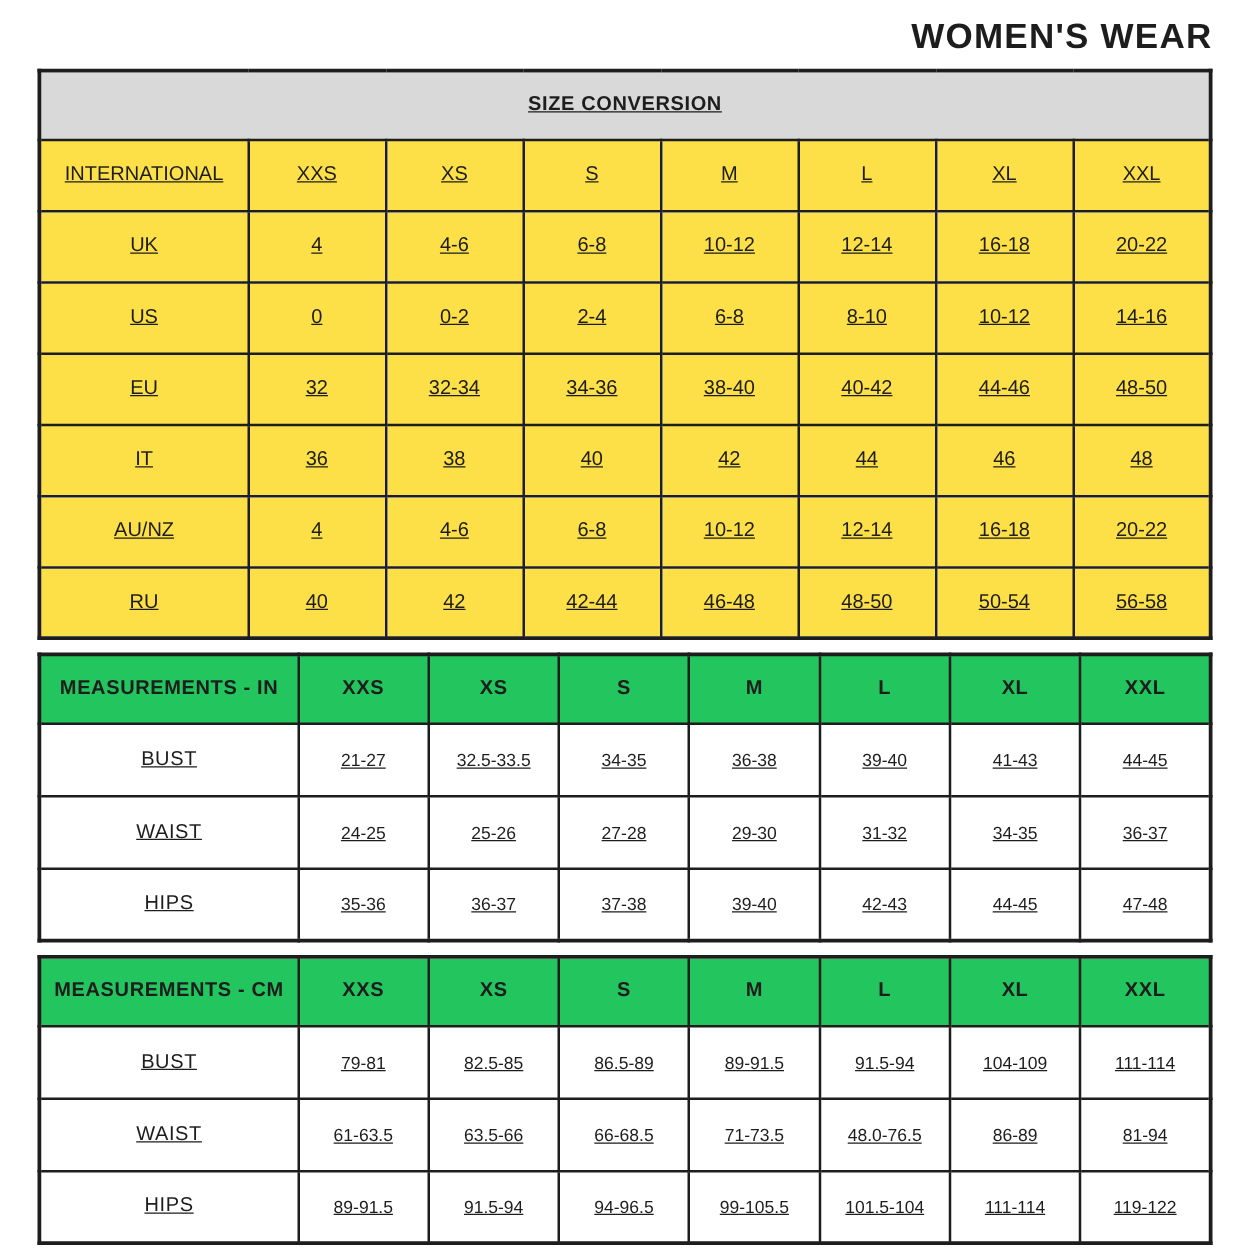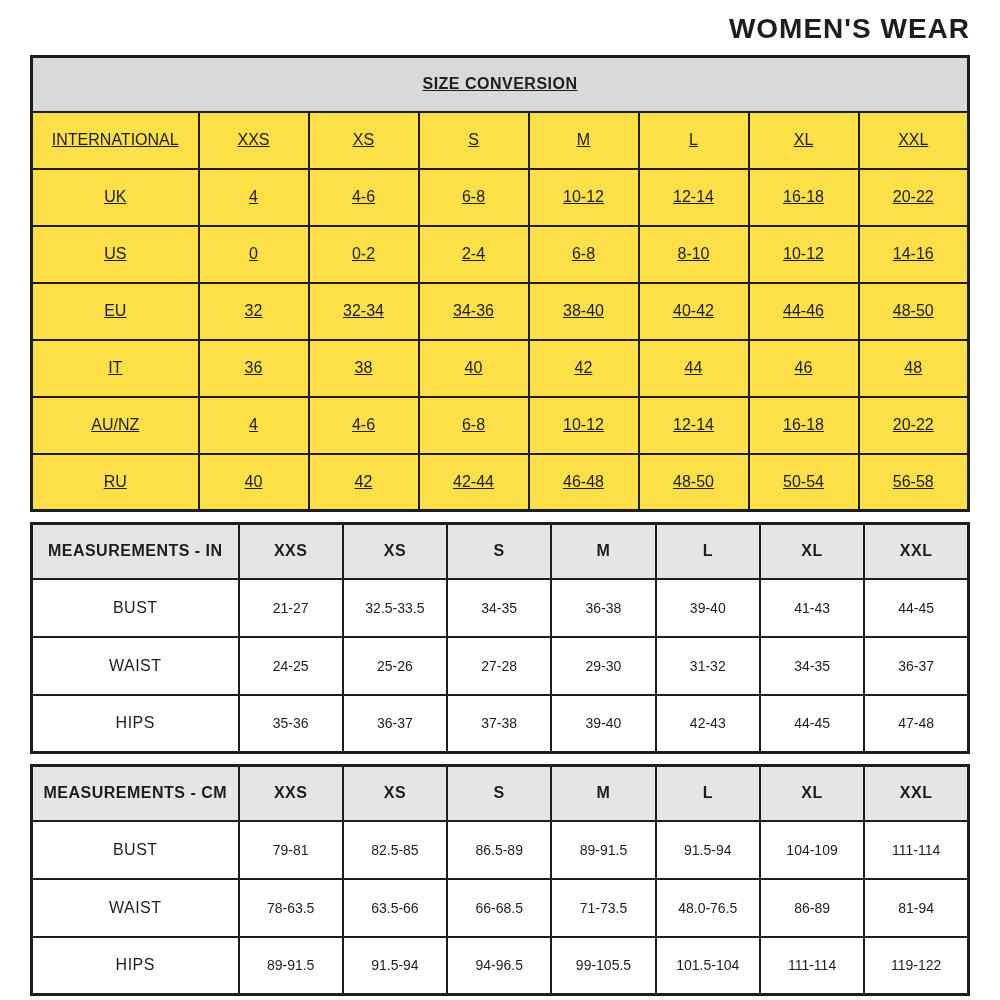--- a/index.html
+++ b/index.html
@@ -46,27 +46,27 @@
     height: 55px;
     font-size: 16px;
     font-weight: bold;
     letter-spacing: 0.5px;
   }
   .size-table td { height: 57px; font-size: 16px; background: #fde047; }
   .size-table col.label-col { width: 167px; }
   
   .meas-table { margin-bottom: 10px; }
   .meas-table th {
-    background: #e5e5e5;
+    background: #22c55e;
     height: 55px;
     font-size: 16px;
     font-weight: bold;
     letter-spacing: 0.5px;
   }
-  .meas-table td { height: 58px; font-size: 14px; background: #ffffff; }
+  .meas-table td { height: 58px; font-size: 14px; background: #ffffff; text-decoration: underline; }
   .meas-table td.row-label { font-size: 16px; letter-spacing: 0.5px; }
   .meas-table col.label-col { width: 207px; }
 </style>
 </head>
 <body>
 
 <div class="page">
 
   <div class="page-title">WOMEN'S WEAR</div>
 
@@ -240,21 +240,21 @@
         <td>79-81</td>
         <td>82.5-85</td>
         <td>86.5-89</td>
         <td>89-91.5</td>
         <td>91.5-94</td>
         <td>104-109</td>
         <td>111-114</td>
       </tr>
       <tr>
         <td class="row-label">WAIST</td>
-        <td>78-63.5</td>
+        <td>61-63.5</td>
         <td>63.5-66</td>
         <td>66-68.5</td>
         <td>71-73.5</td>
         <td>48.0-76.5</td>
         <td>86-89</td>
         <td>81-94</td>
       </tr>
       <tr>
         <td class="row-label">HIPS</td>
         <td>89-91.5</td>

